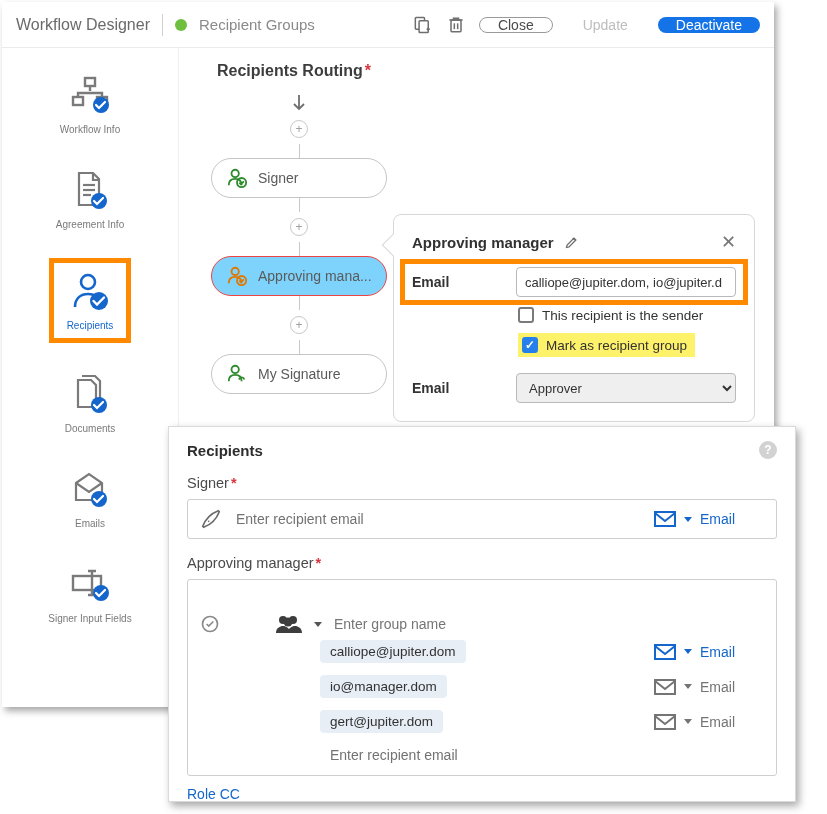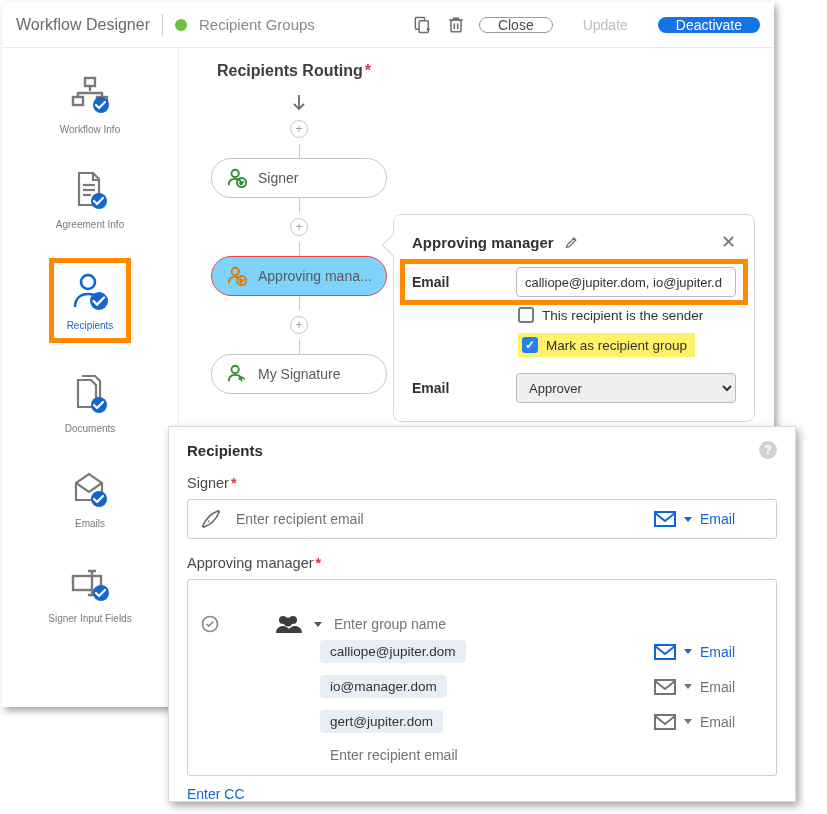--- a/index.html
+++ b/index.html
@@ -460,14 +460,14 @@
             <rect x="1" y="1" width="20" height="14"></rect>
             <path d="M1 2l10 8 10-8"></path>
           </svg>
         <span class="caret-down"></span>
         <span>Email</span>
       </span>
     </div>
     <div class="enter-row">Enter recipient email</div>
   </div>
 
-  <div class="showcc">Enter CC</div>
+  <div class="showcc">Role CC</div>
 </div>
 
 </body></html>

